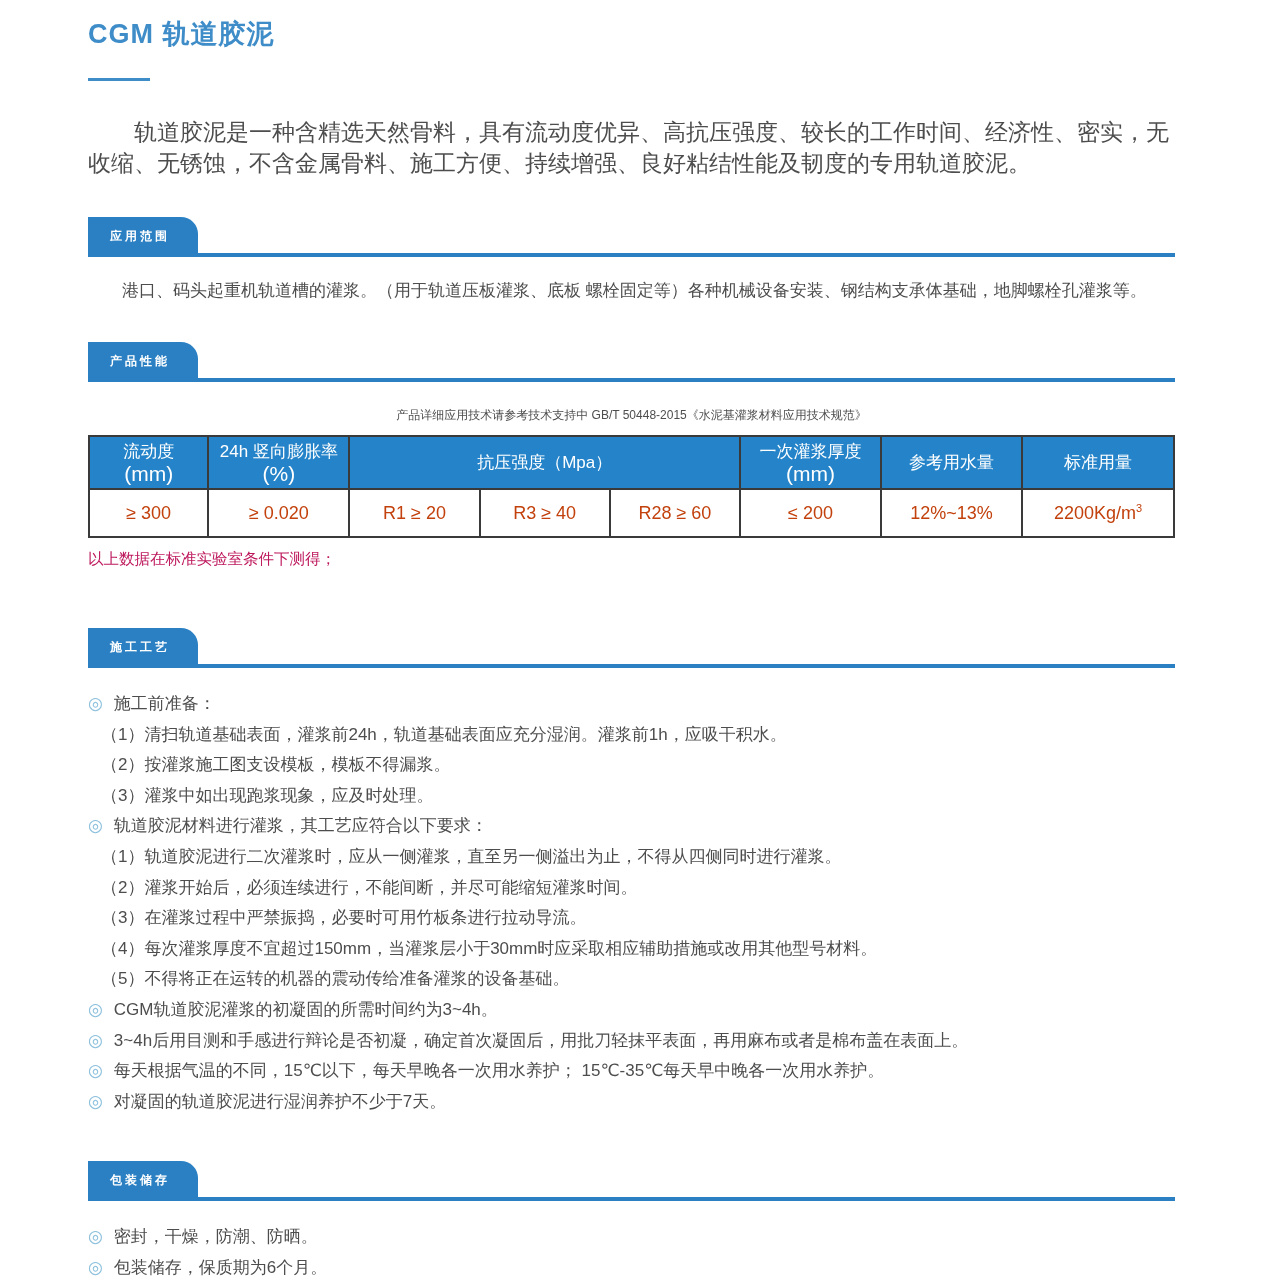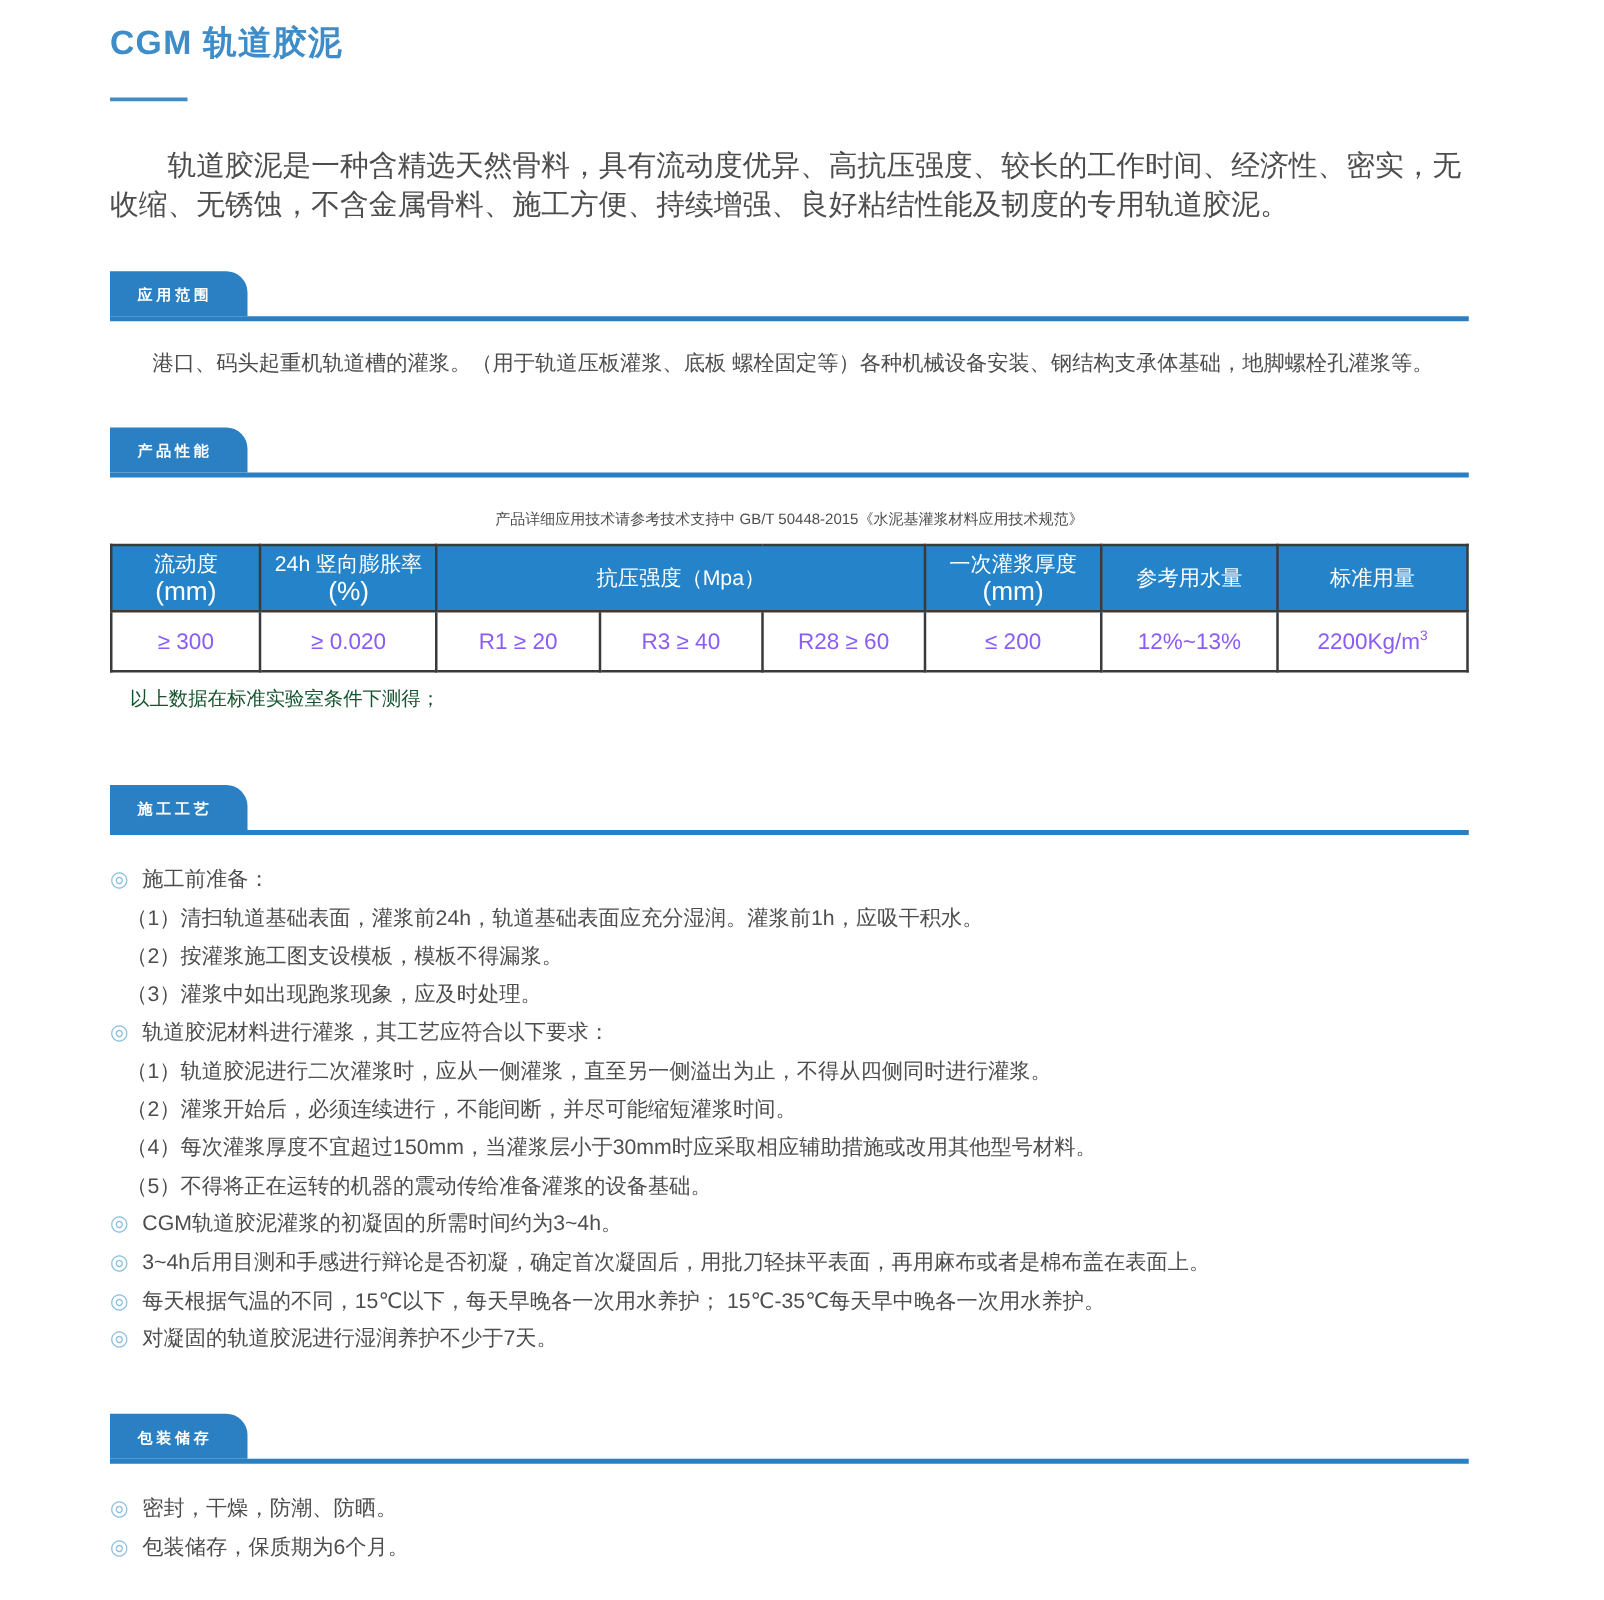--- a/index.html
+++ b/index.html
@@ -24,26 +24,26 @@
   .section-tab{display:inline-block;background:var(--accent);color:#fff;font-size:12px;font-weight:bold;
                letter-spacing:3px;padding:7px 28px 5px 22px;border-radius:0 17px 0 0;line-height:24px;}
 
   .app-body{margin:19px 0 0 0;font-size:17px;line-height:30px;text-indent:2em;color:var(--text);}
 
   .reference{margin:25px 0 0 0;font-size:12px;text-align:center;color:var(--text);}
 
   table.perf{width:100%;border-collapse:collapse;table-layout:fixed;margin-top:11px;}
   table.perf th{background:var(--table_header);color:#ffffff;font-weight:normal;font-size:17px;
                 border:2px solid var(--border);height:53px;padding:2px 0;vertical-align:middle;line-height:22px;}
-  table.perf td{border:2px solid var(--border);height:48px;text-align:center;font-size:18px;color:#8b5cf6;
+  table.perf td{border:2px solid var(--border);height:48px;text-align:center;font-size:18px;color:#c2410c;
                 background:#ffffff;vertical-align:middle;}
   .th-sub{font-size:21px;}
   .sup{vertical-align:super;font-size:11px;}
 
-  .table-note{margin:11px 0 0 16px;font-size:15.5px;color:#14532d;}
+  .table-note{margin:11px 0 0 0;font-size:15.5px;color:#be185d;}
 
   .sec-gap-app{margin-top:38px;}
   .sec-gap-perf{margin-top:36px;}
   .sec-gap-proc{margin-top:58px;}
   .sec-gap-pack{margin-top:44px;}
 
   ul.doc-list{list-style:none;margin:21px 0 0 0;padding:0;font-size:17px;color:var(--text);}
   ul.doc-list li{line-height:30.6px;display:flex;align-items:flex-start;}
   ul.doc-list li .bullet{color:var(--bullet);margin-right:11px;flex:0 0 auto;font-size:17px;}
   ul.doc-list li.numbered{padding-left:13px;justify-content:flex-end;}
@@ -142,20 +142,23 @@
         <span class="bullet">◎</span>
         <span class="li-text">轨道胶泥材料进行灌浆，其工艺应符合以下要求：</span>
       </li>
       <li class="numbered">
         <span class="li-text">（1）轨道胶泥进行二次灌浆时，应从一侧灌浆，直至另一侧溢出为止，不得从四侧同时进行灌浆。</span>
       </li>
       <li class="numbered">
         <span class="li-text">（2）灌浆开始后，必须连续进行，不能间断，并尽可能缩短灌浆时间。</span>
       </li>
       <li class="numbered">
+        <span class="li-text">（3）在灌浆过程中严禁振捣，必要时可用竹板条进行拉动导流。</span>
+      </li>
+      <li class="numbered">
         <span class="li-text">（4）每次灌浆厚度不宜超过150mm，当灌浆层小于30mm时应采取相应辅助措施或改用其他型号材料。</span>
       </li>
       <li class="numbered">
         <span class="li-text">（5）不得将正在运转的机器的震动传给准备灌浆的设备基础。</span>
       </li>
       <li class="bullet">
         <span class="bullet">◎</span>
         <span class="li-text">CGM轨道胶泥灌浆的初凝固的所需时间约为3~4h。</span>
       </li>
       <li class="bullet">

